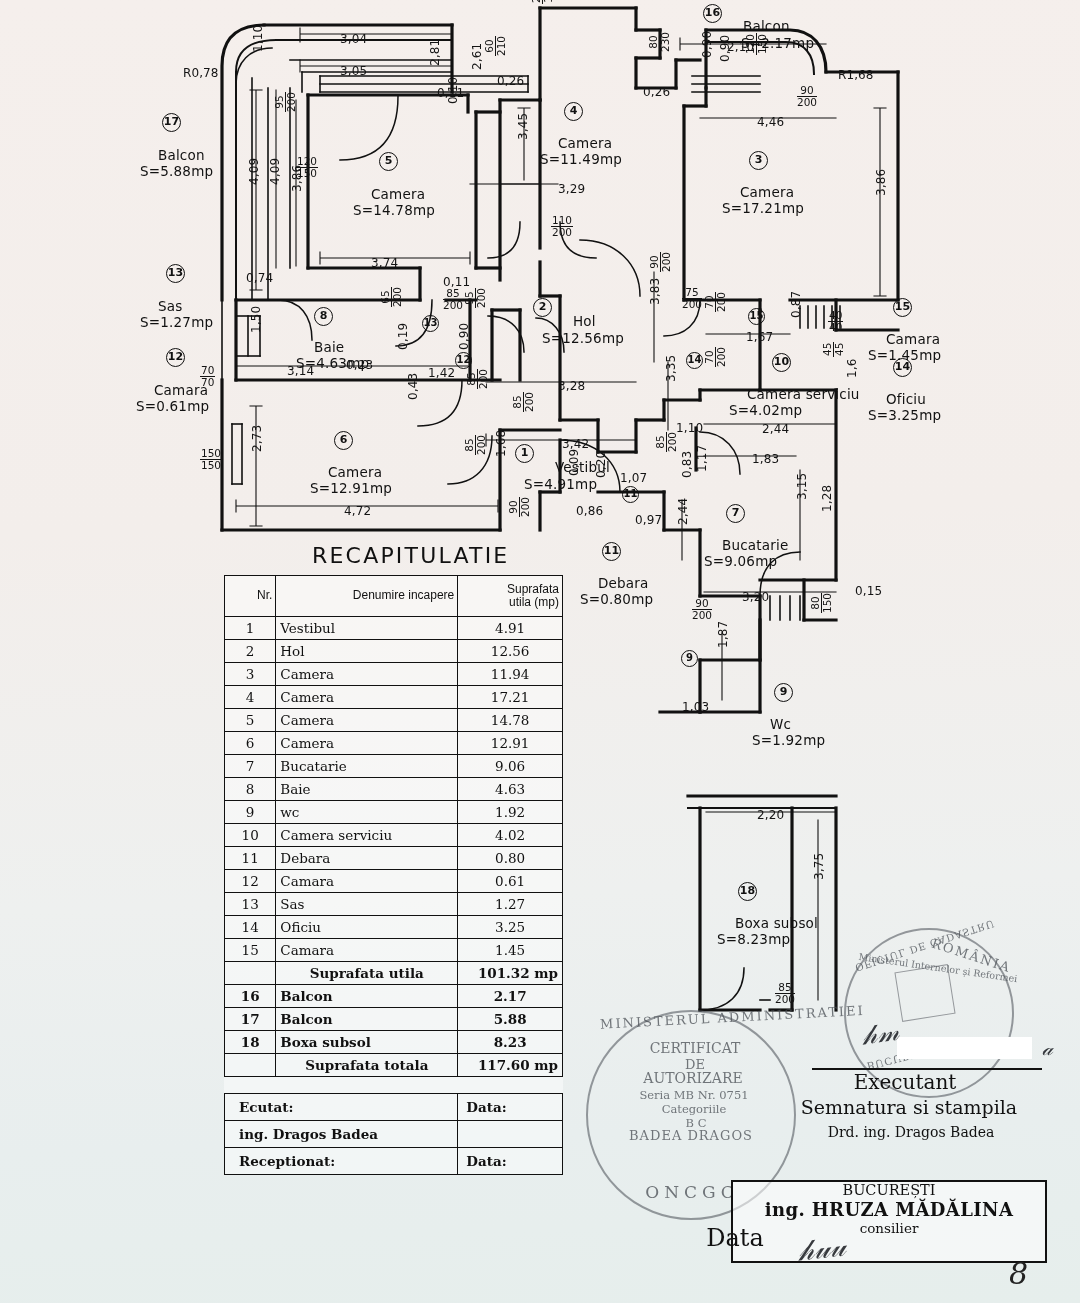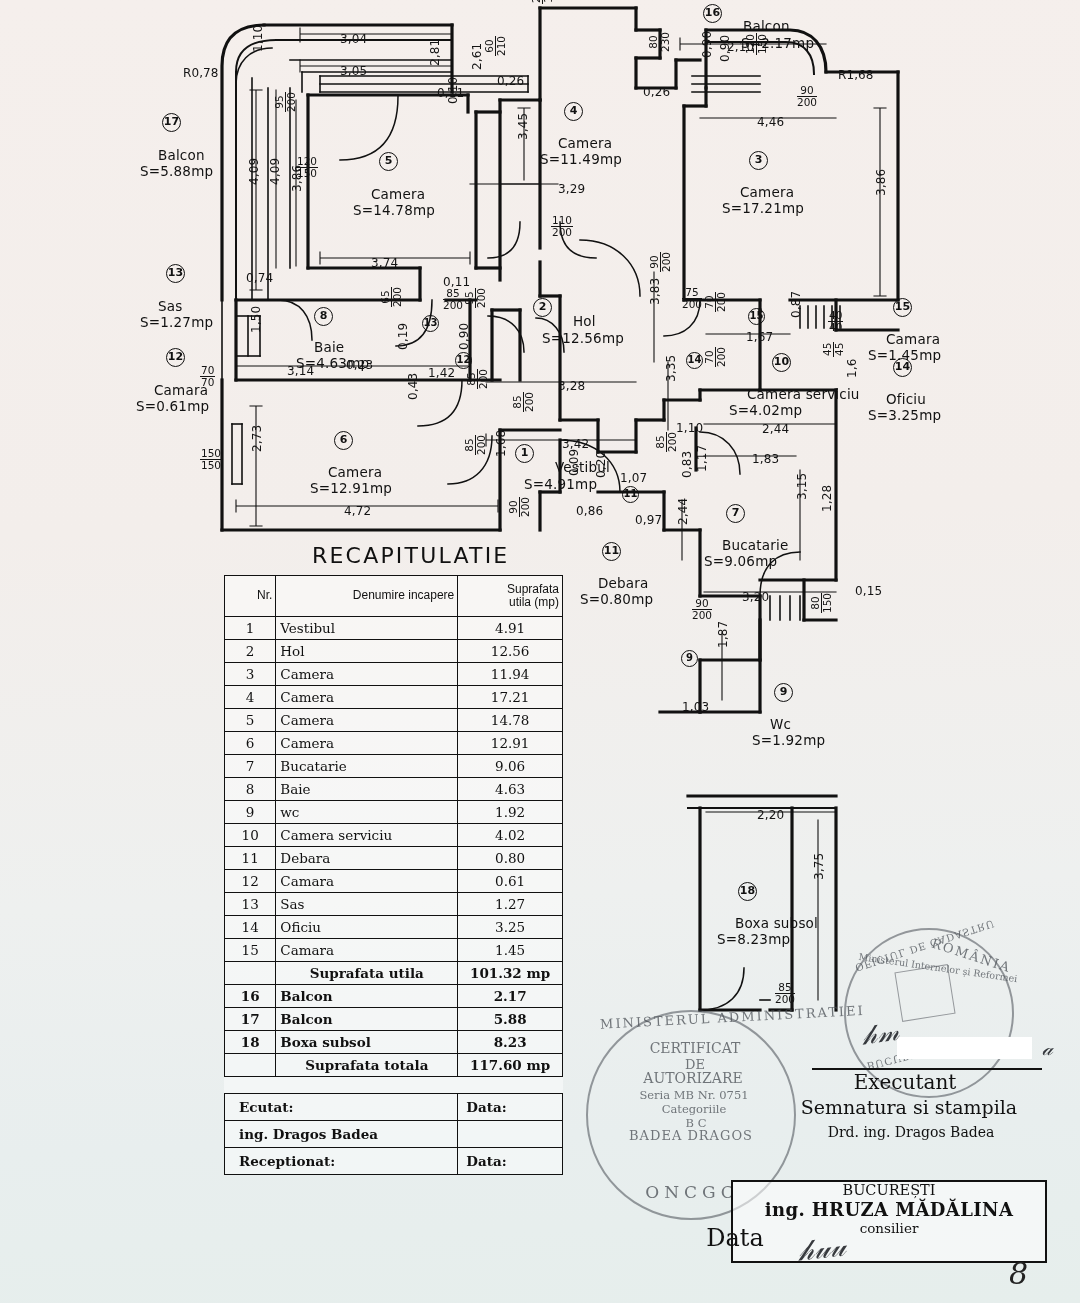--- a/index.html
+++ b/index.html
@@ -35,21 +35,21 @@
   .recap-title{position:absolute;left:312px;top:543px;font-size:22px;letter-spacing:2.2px;color:#111;}
   table.recap{position:absolute;left:224px;top:575px;width:339px;border-collapse:collapse;
     background:rgba(255,255,255,.45);}
   table.recap td{border:1.3px solid #111;font-size:13.5px;padding:2px 4px;height:18px;
      font-family:"DejaVu Serif","Liberation Serif",serif;color:#111;}
   .c-nr{width:44px;text-align:center;}
   .c-nm{width:180px;}
   .c-sf{width:95px;text-align:center;}
   table.recap tr.head td{font-family:Liberation Sans, sans-serif;
      font-size:12px;text-align:right;height:38px;padding:1px 3px;line-height:1.12;}
-  table.recap tr.tot td{font-weight:700;}
+  table.recap tr.tot td{font-weight:700;text-align:right;}
   table.recap tr.tot td.c-nm{text-align:center;}
   table.recap tr.bal td{font-weight:700;}
   table.recap tr.sig td{font-weight:700;height:22px;}
   .c-nm.lft{text-align:left;padding-left:14px;}
 
   
   .stamp-round{position:absolute;border:2px solid #5b5f66;border-radius:50%;opacity:.62;}
   .stamp-txt{position:absolute;color:#4e5359;opacity:.78;white-space:pre;
      font-family:"DejaVu Serif","Liberation Serif",serif;}
   .exec{position:absolute;text-align:center;font-family:"DejaVu Serif","Liberation Serif",serif;color:#111;}

